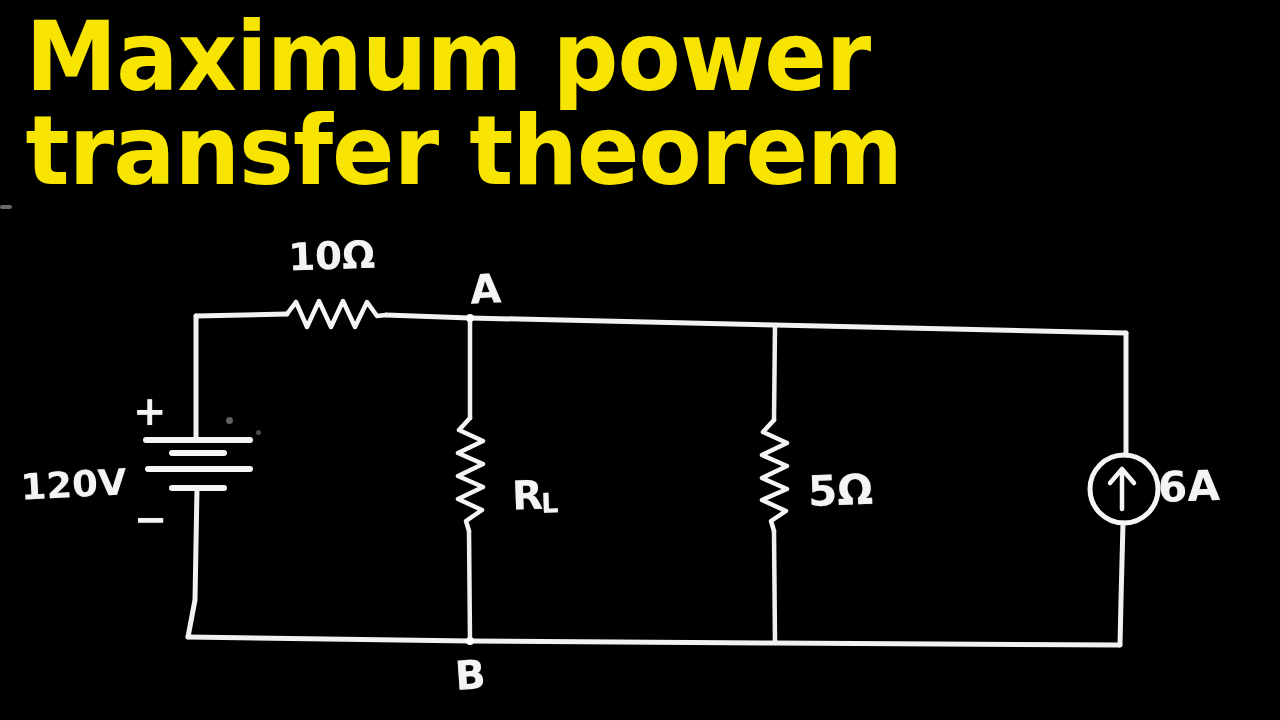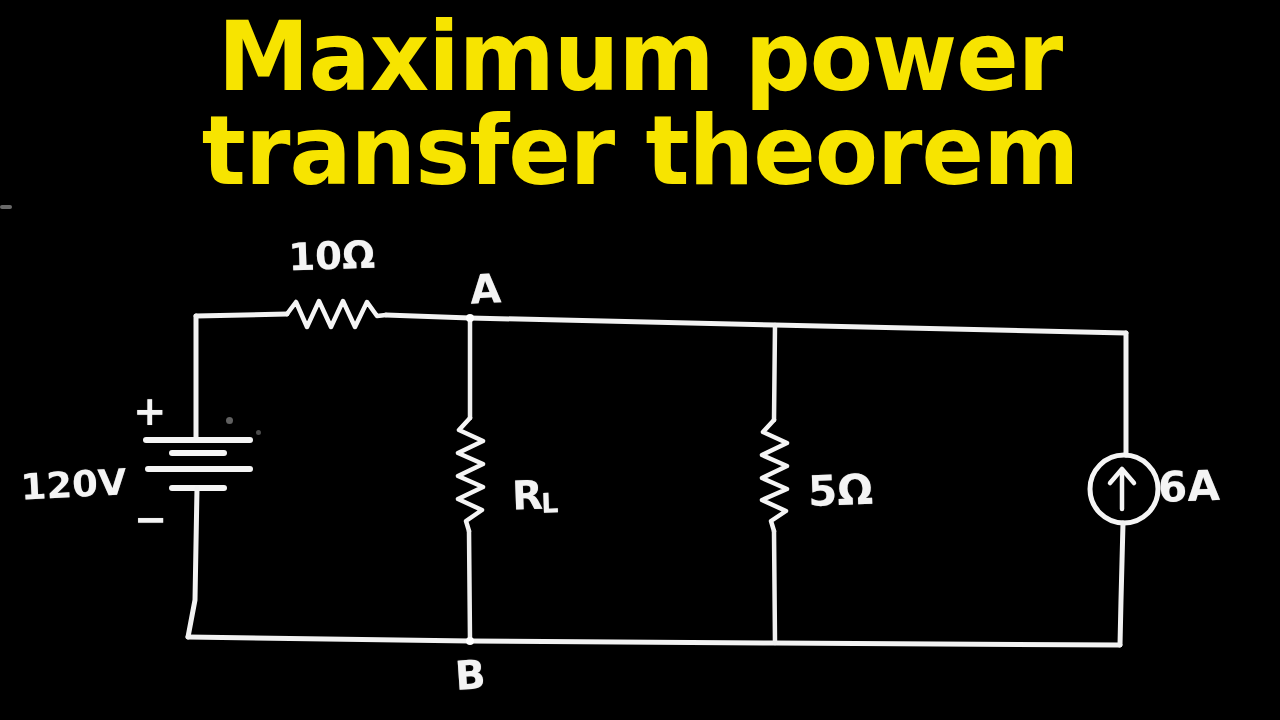--- a/index.html
+++ b/index.html
@@ -20,21 +20,20 @@
     height: 720px;
     background: #000000;
   }
 
   
   #title-block {
     position: absolute;
     left: 0;
     top: 10px;
     width: 1280px;
-    text-align: center;
     line-height: 0.98;
     pointer-events: none;
   }
   .title-line {
     display: block;
     color: #F7E400;
     font-family: "DejaVu Sans", sans-serif;
     font-weight: bold;
     font-size: 96px;
     letter-spacing: -1px;

